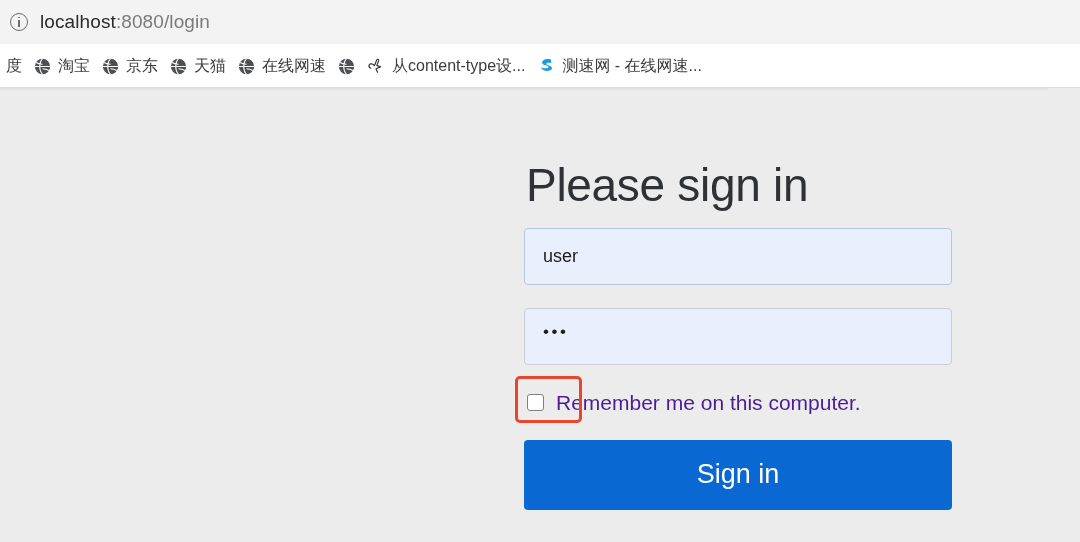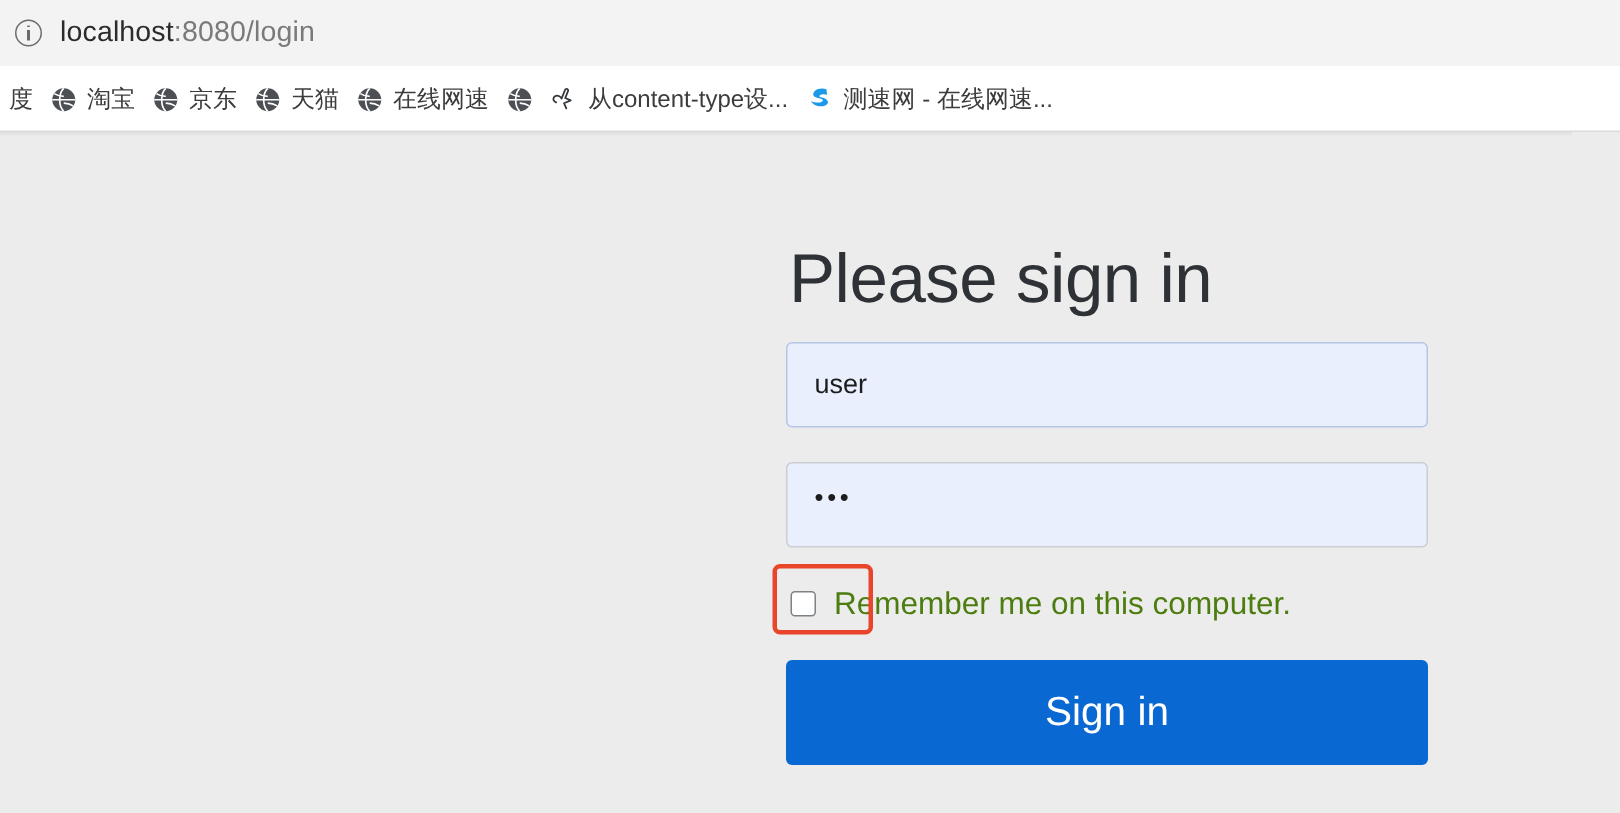--- a/index.html
+++ b/index.html
@@ -208,21 +208,21 @@
     box-sizing: border-box;
     border: 1.5px solid #7d8287;
     border-radius: 3px;
     background: #ffffff;
     flex: 0 0 auto;
     position: relative;
     z-index: 2;
   }
   #remember-label {
     font-size: 21px;
-    color: #4d7c0f;
+    color: #4c1d95;
     margin-left: 12px;
     white-space: nowrap;
   }
 
   #signin-button {
     position: relative;
     width: 428px;
     height: 70px;
     background: #0a68d2;
     border: none;

